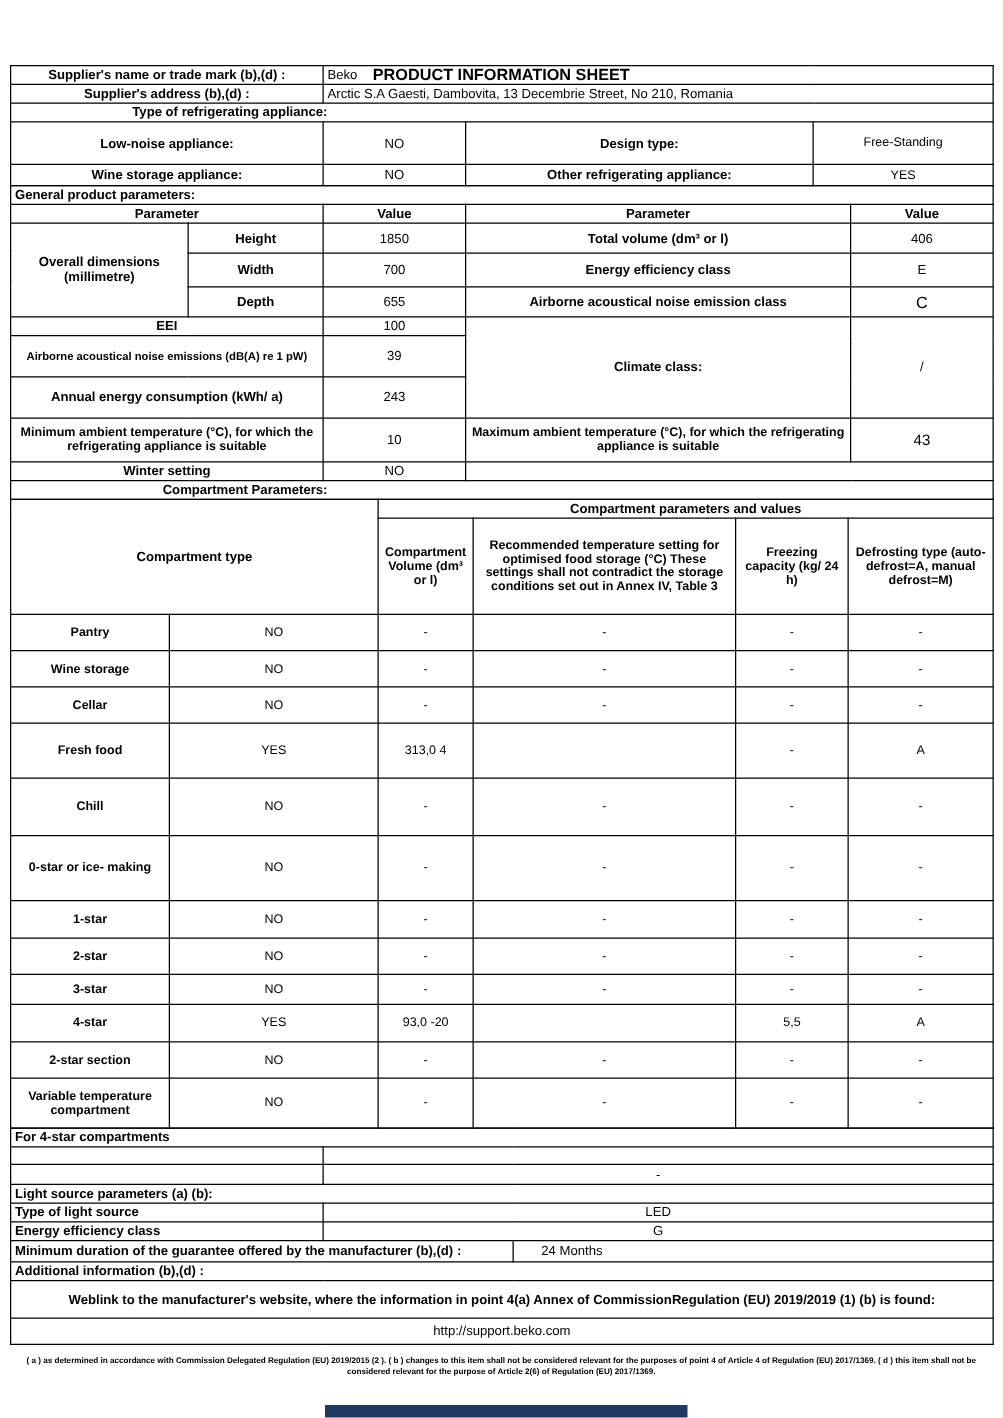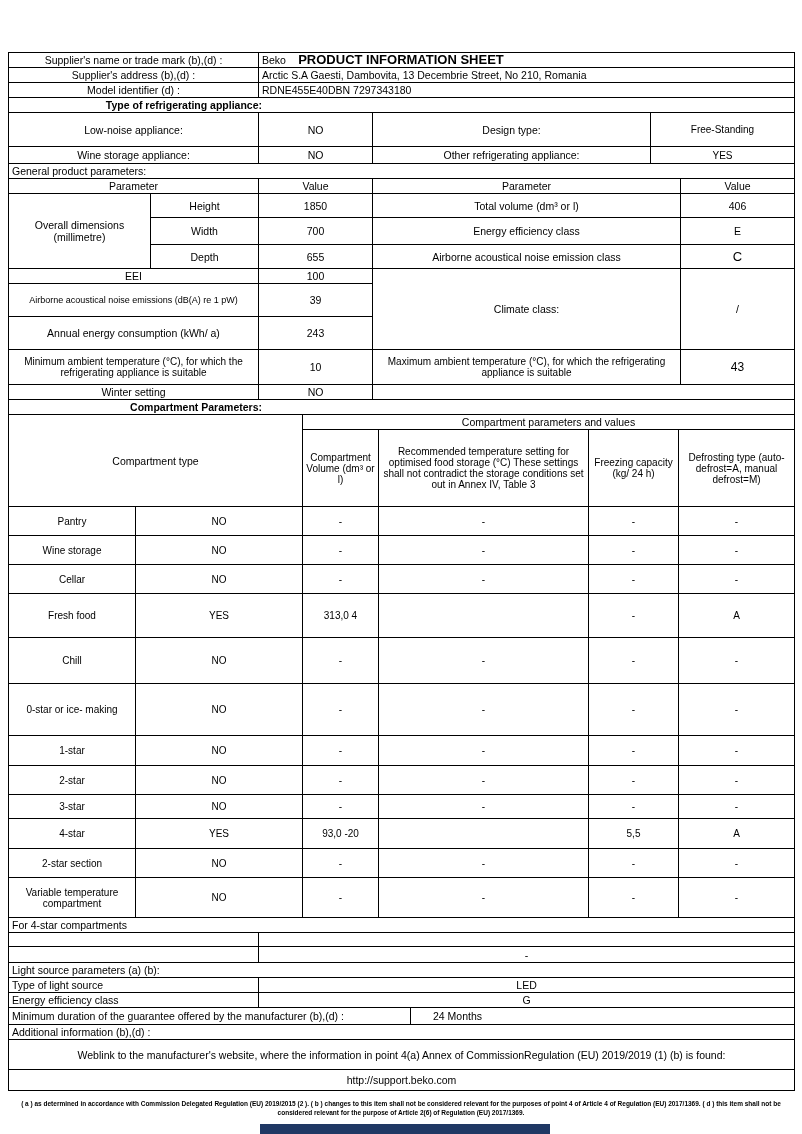--- a/index.html
+++ b/index.html
@@ -12,21 +12,21 @@
     position:absolute; top:20px; left:0; width:100%;
     text-align:center; font-weight:700; font-size:13px;margin-top:32px;
   }
   .sheet { position:absolute; top:52px; left:8px; width:786px; }
   table { border-collapse:collapse; width:786px; table-layout:fixed; margin-top:-1px; }
   table:first-of-type { margin-top:0; }
   td {
     border:1px solid #000; font-size:10.5px; padding:1px 3px;
     vertical-align:middle; word-wrap:break-word; overflow:hidden;
   }
-  .b { font-weight:400; }
+  .b { font-weight:700; }
   .c { text-align:center; }
   .l { text-align:left; }
   .f9  { font-size:9px; }
   .f10 { font-size:10px; }
   .lg  { font-size:13px; }
   .md  { font-size:12px; }
   .inner-left { width:250px; text-align:right; font-weight:700; }
   .padl { padding-left:22px; }
   .footnote {
     margin-top:8px; width:100%; text-align:center;
@@ -51,24 +51,20 @@
         <col style="width:144px">
       </colgroup>
     <tbody>
         <tr style="height:15px">
       <td class="b c">Supplier's name or trade mark (b),(d) :</td>
       <td colspan="3" class="l">Beko</td>
     </tr>
     <tr style="height:15px">
       <td class="b c">Supplier's address (b),(d) :</td>
       <td colspan="3" class="l">Arctic S.A  Gaesti, Dambovita, 13 Decembrie Street, No 210, Romania</td>
-    </tr>
-    <tr style="height:15px">
-      <td class="b c">Model identifier (d) :</td>
-      <td colspan="3" class="l">RDNE455E40DBN 7297343180</td>
     </tr>
     <tr style="height:14px">
       <td colspan="4">
         <div class="inner-left">Type of refrigerating appliance:</div>
       </td>
     </tr>
     <tr style="height:34px">
       <td class="b c">Low-noise appliance:</td>
       <td class="c">NO</td>
       <td class="b c">Design type:</td>

